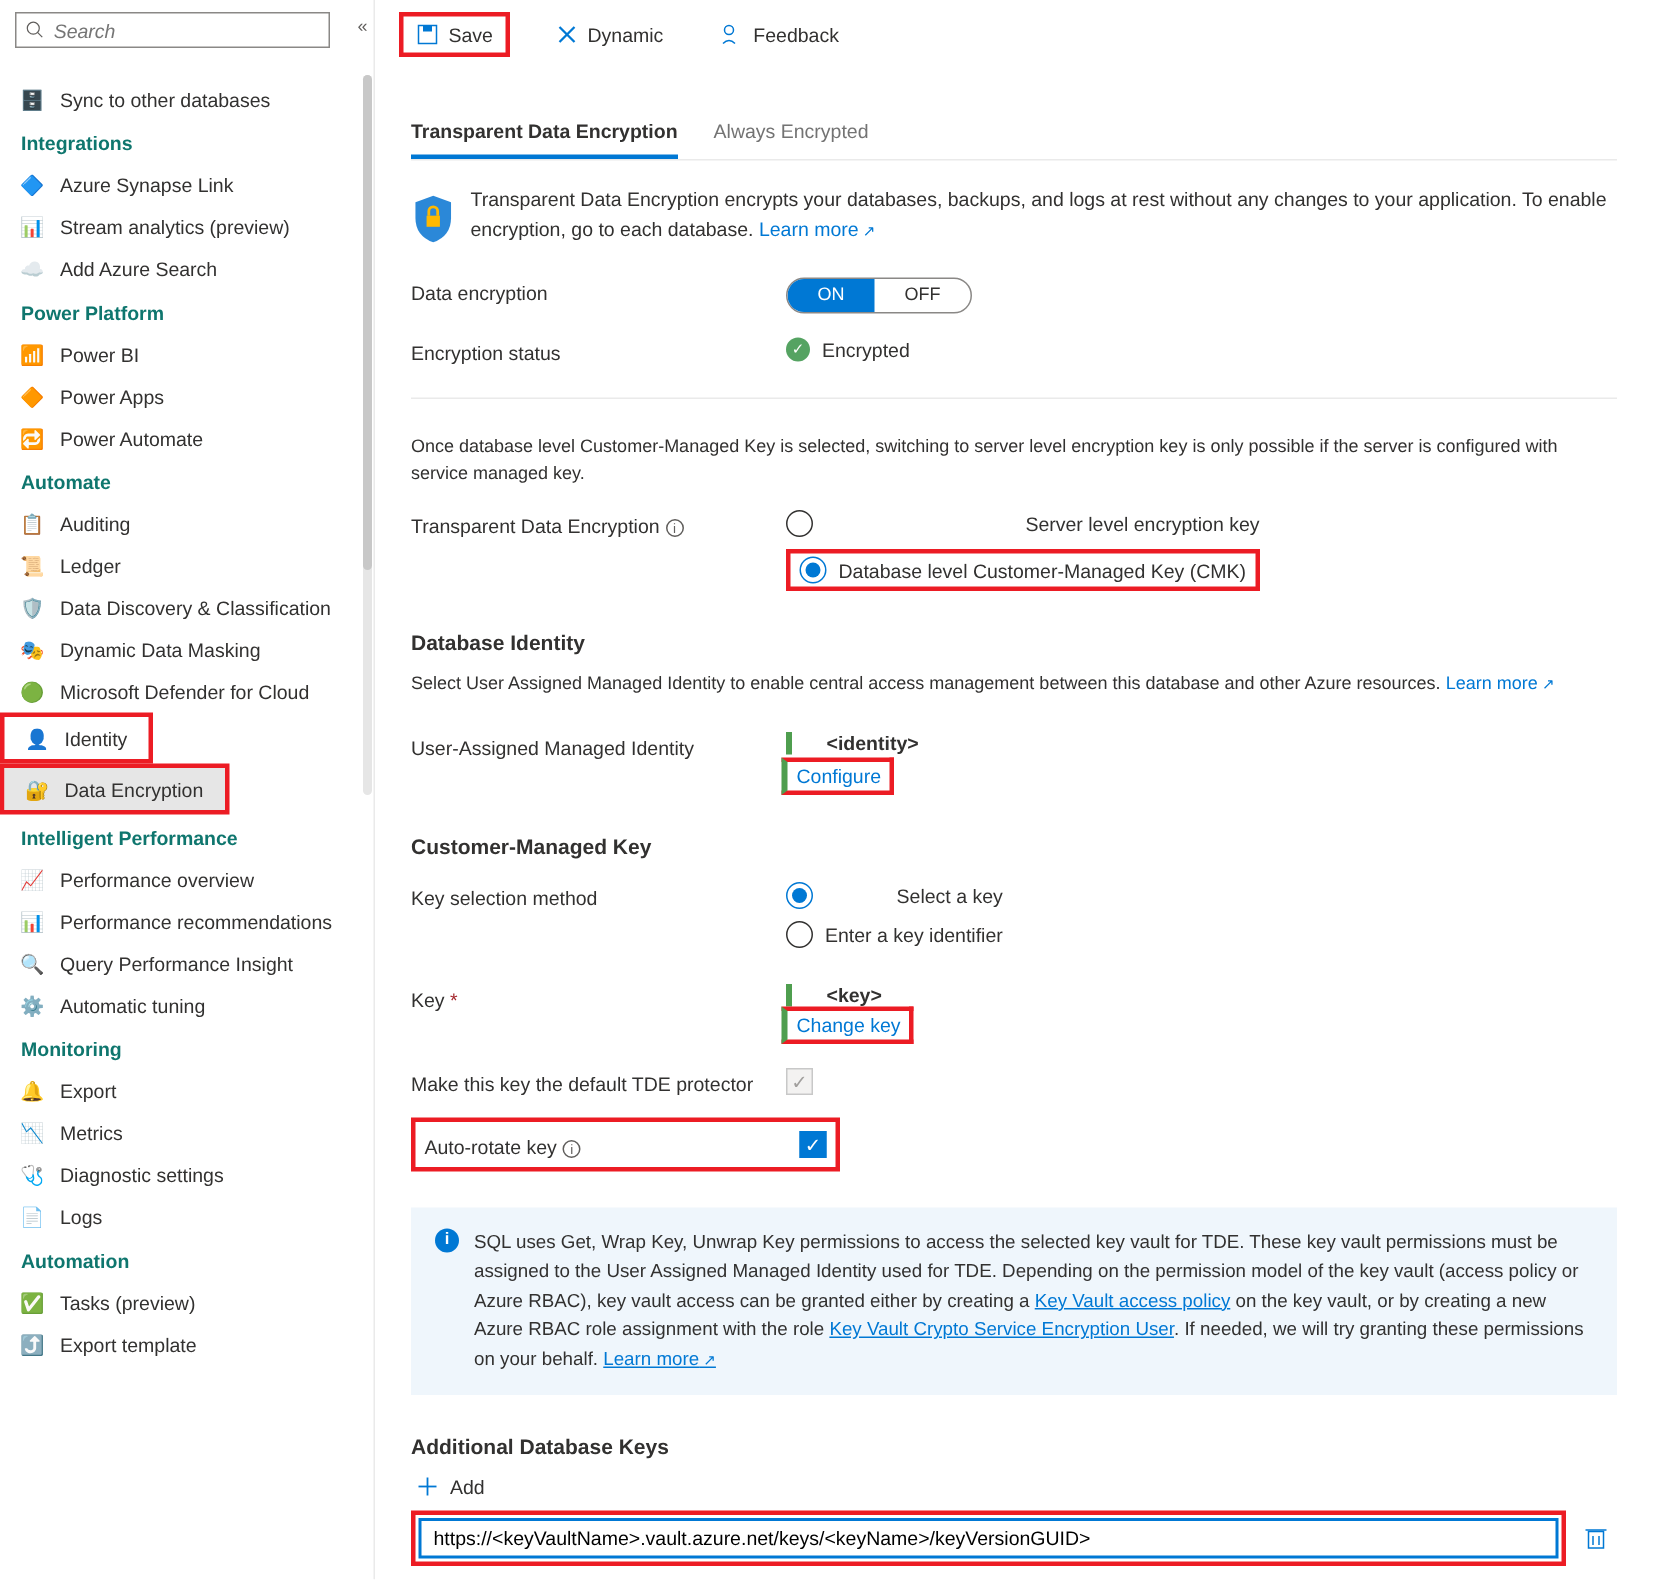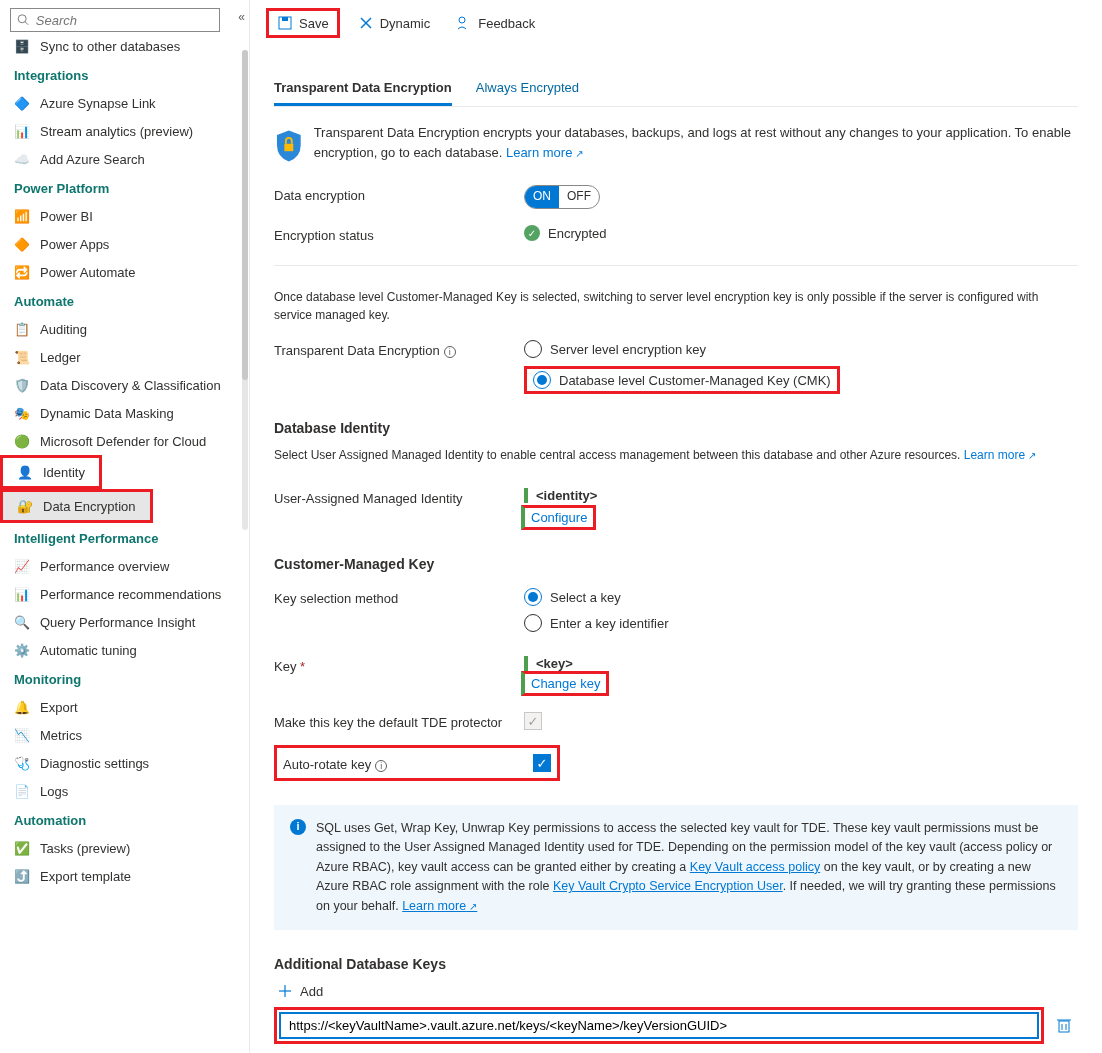--- a/index.html
+++ b/index.html
@@ -1,58 +1,58 @@
 <!DOCTYPE html>
 <html><head>
 <meta charset="utf-8">
 <style>
   * { box-sizing: border-box; font-family: "Segoe UI", Arial, sans-serif; }
   body { margin: 0; background: #fff; color: #323130; font-size: 13px; display: flex; height: 1053px; width: 1102px; overflow: hidden; }
   .sidebar { width: 250px; border-right: 1px solid #eaeaea; padding: 8px 0; overflow: hidden; position: relative; }
-  .search-box { margin: 0 10px 0 10px; border: 1px solid #8a8886; height: 24px; display: flex; align-items: center; padding: 0 6px; width: 210px; }
+  .search-box { margin: 0 10px 20px 10px; border: 1px solid #8a8886; height: 24px; display: flex; align-items: center; padding: 0 6px; width: 210px; }
   .search-box input { border: none; outline: none; font-size: 13px; width: 100%; color: #605e5c; font-style: italic; }
   .search-box svg { width: 14px; height: 14px; margin-right: 4px; }
   .collapse-btn { position: absolute; right: 4px; top: 10px; color: #605e5c; font-size: 12px; }
   .nav-section { font-weight: 600; padding: 8px 14px 6px; color: #0f766e; }
   .nav-item { display: flex; align-items: center; padding: 6px 14px; cursor: pointer; gap: 10px; }
   .nav-item.selected { background: #e6e6e6; }
   .nav-icon { width: 16px; height: 16px; display: inline-flex; align-items: center; justify-content: center; flex-shrink: 0; }
   .boxed-red { border: 3px solid #ec1c24; padding: 0px; }
   .sidebar-scroll { position: absolute; right: 1px; top: 50px; width: 6px; height: 480px; background: #e6e6e6; border-radius: 3px; }
   .sidebar-scroll::before { content:""; position:absolute; top:0; width:6px; height:330px; background:#c8c8c8; border-radius:3px; }
   .main { flex: 1; padding: 0; overflow-y: auto; }
-  .toolbar { display: flex; gap: 10px; padding: 8px 16px; align-items: center; }
+  .toolbar { display: flex; gap: 22px; padding: 8px 16px; align-items: center; }
   .tool-btn { display: flex; align-items: center; gap: 6px; padding: 4px 8px; cursor: pointer; color: #323130; }
   .tool-btn.save { border: 3px solid #ec1c24; }
   .content { padding: 8px 24px 24px 24px; }
   .tabs { display: flex; gap: 24px; border-bottom: 1px solid #eaeaea; margin-top: 18px; }
-  .tab { padding: 8px 0; cursor: pointer; color: #0369a1; }
+  .tab { padding: 8px 0; cursor: pointer; color: #737373; }
   .tab.active { color: #323130; font-weight: 600; border-bottom: 3px solid #0078d4; }
   .info-row { display: flex; gap: 10px; margin-top: 16px; align-items: flex-start; }
   .shield { width: 40px; height: 46px; }
   .desc { font-size: 13px; line-height: 1.5; color: #323130; }
   .link { color: #0078d4; cursor: pointer; }
   .ext::after { content: " ↗"; font-size: 10px; }
   .form-row { display: flex; margin-top: 16px; align-items: flex-start; }
   .form-label { width: 250px; color: #323130; padding-top: 3px; }
   .form-label.req::after { content: " *"; color: #a4262c; }
   .toggle { display: inline-flex; border: 1px solid #8a8886; border-radius: 14px; overflow: hidden; height: 24px; cursor: pointer; }
-  .toggle span { padding: 3px 8px; font-size: 12px; }
+  .toggle span { padding: 3px 20px; font-size: 12px; }
   .toggle .on { background: #0078d4; color: #fff; }
   .status-ok { display: flex; align-items: center; gap: 8px; }
   .check { width: 16px; height: 16px; background: #55a362; border-radius: 50%; display: flex; align-items: center; justify-content: center; color: #fff; font-size: 10px; }
   hr.sep { border: none; border-top: 1px solid #eaeaea; margin: 22px 0; }
   .note { font-size: 12px; color: #323130; line-height: 1.5; }
   .radio-group { display: flex; flex-direction: column; gap: 8px; }
-  .radio { display: flex; align-items: center; gap: 8px; cursor: pointer; }
+  .radio { display: flex; align-items: center; gap: 8px; cursor: pointer; justify-content: space-between; }
   .radio-circle { width: 18px; height: 18px; border-radius: 50%; border: 1px solid #323130; display: flex; align-items: center; justify-content: center; }
   .radio.selected .radio-circle { border-color: #0078d4; }
   .radio.selected .radio-circle::after { content: ""; width: 10px; height: 10px; background: #0078d4; border-radius: 50%; }
   .section-h { font-weight: 600; margin-top: 26px; font-size: 14px; }
-  .identity-val { border-left: 4px solid #4f9e4f; padding-left: 8px; display: inline-block; }
+  .identity-val { border-left: 4px solid #4f9e4f; padding-left: 23px; display: inline-block; }
   .identity-val .val { font-weight: 700; }
   .boxed-red-inline { border: 3px solid #ec1c24; padding: 2px 6px; display: inline-block; }
   .info-icon { width: 12px; height: 12px; border: 1px solid #605e5c; border-radius: 50%; display: inline-flex; align-items: center; justify-content: center; font-size: 9px; color: #605e5c; margin-left: 4px; cursor: help; }
   .checkbox { width: 18px; height: 18px; border: 1px solid #8a8886; display: inline-flex; align-items: center; justify-content: center; }
   .checkbox.checked { background: #0078d4; border-color: #0078d4; color: #fff; }
   .checkbox.disabled { background: #f3f2f1; border-color: #c8c8c8; color: #a19f9d; }
   .infobox { background: #eff6fc; padding: 14px 16px; display: flex; gap: 10px; margin-top: 24px; font-size: 12.5px; line-height: 1.55; color: #323130; }
   .infobox .i-icon { width: 16px; height: 16px; background: #0078d4; border-radius: 50%; color: #fff; display: flex; align-items: center; justify-content: center; font-size: 11px; font-weight: 700; flex-shrink: 0; }
   .add-btn { display: inline-flex; align-items: center; gap: 8px; margin-top: 8px; cursor: pointer; color: #323130; padding: 4px; }
   .key-input-row { display: flex; align-items: center; gap: 10px; margin-top: 8px; }

